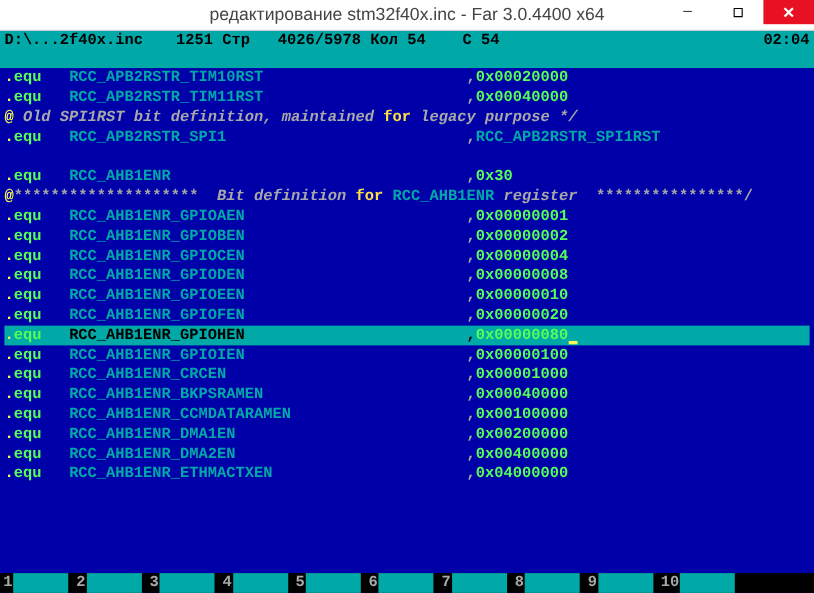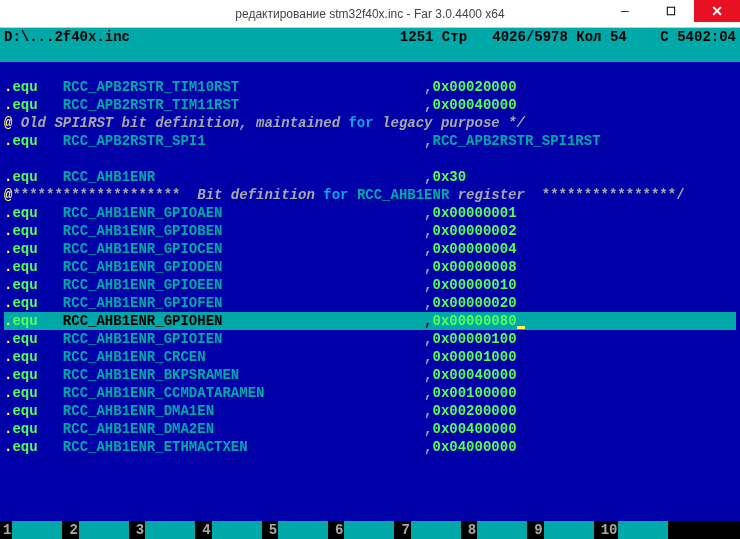--- a/index.html
+++ b/index.html
@@ -21,21 +21,21 @@
     position: relative;
     border-bottom: 1px solid #ccc;
   }
   .titlebar-title {
     position: absolute;
     left: 50%;
     transform: translateX(-50%);
     color: #444;
     font-family: 'Segoe UI', sans-serif;
     font-weight: normal;
-    font-size: 12px;
+    font-size: 16px;
   }
   .win-controls {
     position: absolute;
     right: 0;
     top: 0;
     display: flex;
     height: 22px;
   }
   .win-btn {
     width: 46px;
@@ -52,36 +52,36 @@
   .statusbar {
     background: #00a8a8;
     color: #000;
     height: 34px;
     line-height: 18px;
     padding: 0 4px;
     white-space: pre;
     display: flex;
   }
   .statusbar .sb-left { flex: 0 0 auto; }
-  .statusbar .sb-mid { flex: 1; text-align: right; padding-left: 30px; }
+  .statusbar .sb-mid { flex: 1; text-align: left; padding-left: 30px; }
   .statusbar .sb-right { flex: 0 0 auto; }
   .editor {
     background: #0000a8;
-    padding: 16px 4px;
+    padding: 0 4px;
     line-height: 18px;
   }
   .line { white-space: pre; height: 18px; }
   .dot { color: #ffff55; }
   .kw { color: #55ff55; }
   .ident { color: #00a8a8; }
   .comma { color: #a8a8a8; }
   .hex { color: #55ff55; }
   .comment-at { color: #ffff55; }
   .comment-txt { color: #a8a8a8; font-style: italic; }
-  .comment-kw { color: #0ea5e9; text-align: center; }
+  .comment-kw { color: #fde047; text-align: center; }
   .comment-id { color: #00a8a8; }
   .stars { color: #a8a8a8; }
   .line.hl { background: #00a8a8; }
   .line.hl .ident { color: #000; text-align: right; }
   .line.hl .dot { color: #ffff55; }
   .line.hl .kw { color: #55ff55; }
   .line.hl .comma { color: #000; }
   .line.hl .hex { color: #55ff55; font-family: Liberation Mono, monospace; }
   .cursor {
     display: inline-block;

